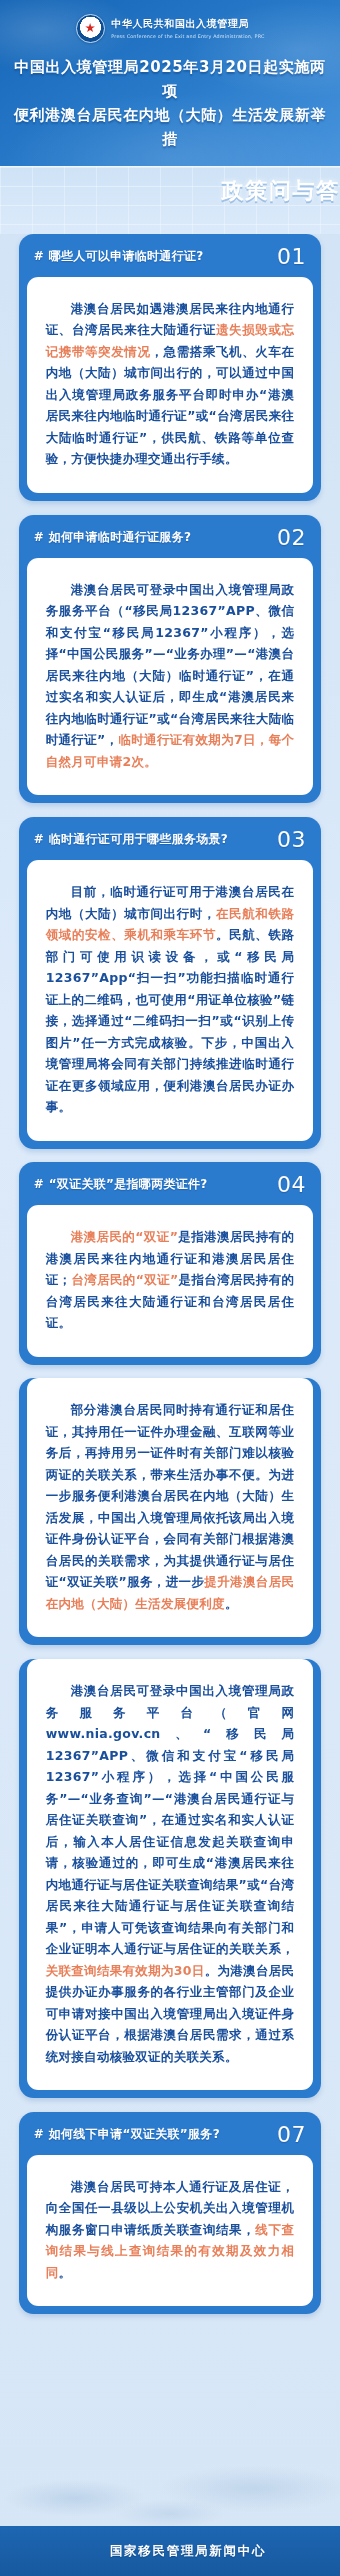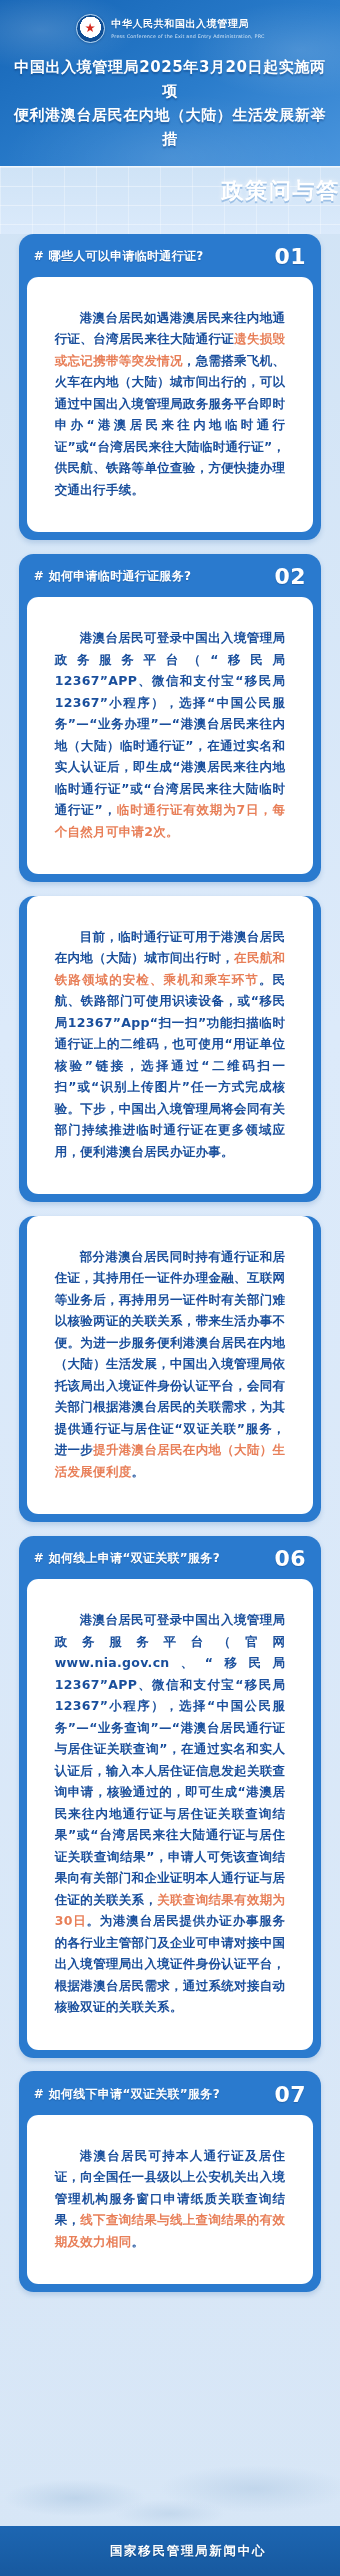--- a/index.html
+++ b/index.html
@@ -65,30 +65,30 @@
   .qa-head{
     display:flex;align-items:center;justify-content:space-between;
     padding:10.2px 6.8px 8px;gap:5.7px;
   }
   .qa-question{
     color:#ffffff;font-weight:bold;font-size:12px;line-height:17px;letter-spacing:0.3px;
     text-shadow:0 0.6px 1.1px rgba(10,55,115,.35);
   }
   .qa-q-prefix{margin-right:4.5px;}
   .qa-number{
-    color:#ffffff;font-weight:bold;font-size:22px;line-height:25px;letter-spacing:0.6px;
+    color:#ffffff;font-weight:normal;font-size:22px;line-height:25px;letter-spacing:0.6px;
     text-shadow:0 1.1px 1.1px rgba(10,55,115,.35);
     flex:0 0 auto;
   }
   .qa-body{
     background:#ffffff;border-radius:11.3px;
     padding:17px 14.7px 19px;
   }
   .qa-answer{
-    margin:13px;color:#1a4f9c;font-weight:bold;
+    margin:4px;color:#1a4f9c;font-weight:bold;
     font-size:12.5px;line-height:21.5px;letter-spacing:0.3px;
     text-align:justify;text-indent:2em;
   }
   .qa-answer .hl{color:#e87f58;}
   
   .map-spacer{
     margin-top:auto;
     height:62px;
     background:
       radial-gradient(ellipse 102px 26px at 22% 55%, rgba(160,190,220,.45), transparent 70%),
@@ -145,39 +145,50 @@
         <span class="qa-q-prefix">#</span><span>如何申请临时通行证服务?</span>
       </div>
       <div class="qa-number">02</div>
     </div>
     <div class="qa-body">
       <p class="qa-answer"><span>港澳台居民可登录中国出入境管理局政务服务平台（“移民局12367”APP、微信和支付宝“移民局12367”小程序），选择“中国公民服务”—“业务办理”—“港澳台居民来往内地（大陆）临时通行证”，在通过实名和实人认证后，即生成“港澳居民来往内地临时通行证”或“台湾居民来往大陆临时通行证”，</span><span class="hl">临时通行证有效期为7日，每个自然月可申请2次。</span></p>
     </div>
   </section>
 
   <section class="qa-card">
+    <div class="qa-head">
+      <div class="qa-question">
+        <span class="qa-q-prefix">#</span><span>临时通行证可用于哪些服务场景?</span>
+      </div>
+      <div class="qa-number">03</div>
+    </div>
     <div class="qa-body">
       <p class="qa-answer"><span>目前，临时通行证可用于港澳台居民在内地（大陆）城市间出行时，</span><span class="hl">在民航和铁路领域的安检、乘机和乘车环节</span><span>。民航、铁路部门可使用识读设备，或“移民局12367”App“扫一扫”功能扫描临时通行证上的二维码，也可使用“用证单位核验”链接，选择通过“二维码扫一扫”或“识别上传图片”任一方式完成核验。下步，中国出入境管理局将会同有关部门持续推进临时通行证在更多领域应用，便利港澳台居民办证办事。</span></p>
     </div>
   </section>
 
+  <section class="qa-card">
+    <div class="qa-head">
+      <div class="qa-question">
+        <span class="qa-q-prefix">#</span><span>“双证关联”是指哪两类证件?</span>
+      </div>
+      <div class="qa-number">04</div>
+    </div>
+    <div class="qa-body">
+      <p class="qa-answer"><span class="hl">港澳居民的“双证”</span><span>是指港澳居民持有的港澳居民来往内地通行证和港澳居民居住证；</span><span class="hl">台湾居民的“双证”</span><span>是指台湾居民持有的台湾居民来往大陆通行证和台湾居民居住证。</span></p>
+    </div>
+  </section>
 
   <section class="qa-card">
     <div class="qa-body">
       <p class="qa-answer"><span>部分港澳台居民同时持有通行证和居住证，其持用任一证件办理金融、互联网等业务后，再持用另一证件时有关部门难以核验两证的关联关系，带来生活办事不便。为进一步服务便利港澳台居民在内地（大陆）生活发展，中国出入境管理局依托该局出入境证件身份认证平台，会同有关部门根据港澳台居民的关联需求，为其提供通行证与居住证“双证关联”服务，进一步</span><span class="hl">提升港澳台居民在内地（大陆）生活发展便利度</span><span>。</span></p>
     </div>
   </section>
 
   <section class="qa-card">
-    <div class="qa-head">
-      <div class="qa-question">
-        <span class="qa-q-prefix">#</span><span>如何线上申请“双证关联”服务?</span>
-      </div>
-      <div class="qa-number">06</div>
-    </div>
     <div class="qa-body">
       <p class="qa-answer"><span>港澳台居民可登录中国出入境管理局政务服务平台（官网www.nia.gov.cn、“移民局12367”APP、微信和支付宝“移民局12367”小程序），选择“中国公民服务”—“业务查询”—“港澳台居民通行证与居住证关联查询”，在通过实名和实人认证后，输入本人居住证信息发起关联查询申请，核验通过的，即可生成“港澳居民来往内地通行证与居住证关联查询结果”或“台湾居民来往大陆通行证与居住证关联查询结果”，申请人可凭该查询结果向有关部门和企业证明本人通行证与居住证的关联关系，</span><span class="hl">关联查询结果有效期为30日</span><span>。为港澳台居民提供办证办事服务的各行业主管部门及企业可申请对接中国出入境管理局出入境证件身份认证平台，根据港澳台居民需求，通过系统对接自动核验双证的关联关系。</span></p>
     </div>
   </section>
 
   <section class="qa-card">
     <div class="qa-head">
       <div class="qa-question">
         <span class="qa-q-prefix">#</span><span>如何线下申请“双证关联”服务?</span>
       </div>

